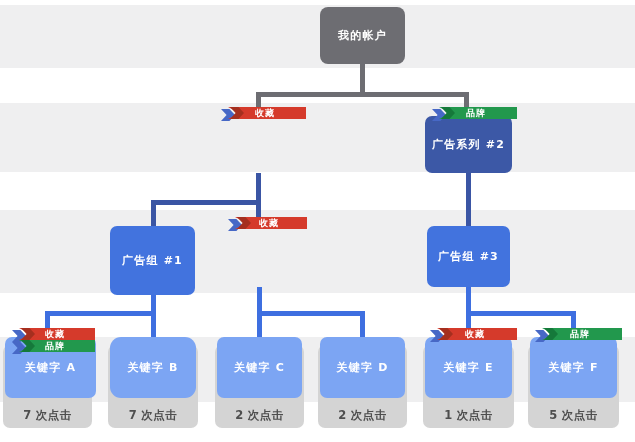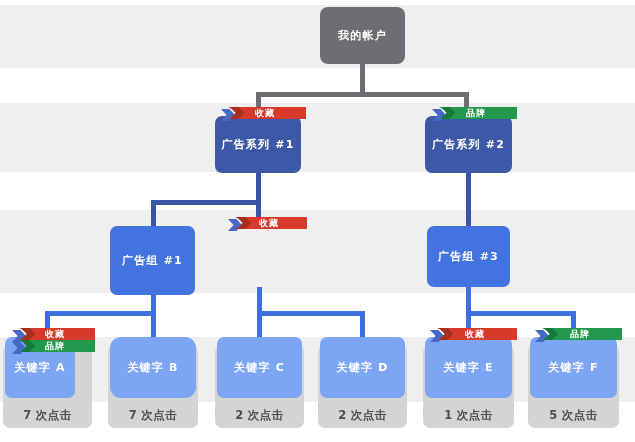--- a/index.html
+++ b/index.html
@@ -85,23 +85,20 @@
       <span class="unit">次点击</span>
     </div>
     <div class="click-card" style="left: 528px; top: 345px; width: 91px; height: 83px; background: rgb(212, 212, 212); z-index: 2;"></div>
     <div class="click-label" style="left: 530px; top: 402px; width: 87px; height: 26px; color: rgb(78, 78, 78); z-index: 3;">
       <span class="cnt">5</span>
       <span class="unit">次点击</span>
     </div>
     <div class="node" style="left: 320px; top: 7px; width: 85px; height: 57px; background: rgb(109, 109, 114); z-index: 4; border-radius: 8px;">
       <span>我的帐户</span>
     </div>
-    <div class="node" style="left: 215px; top: 116px; width: 86px; height: 57px; background: rgb(60, 88, 166); z-index: 4;">
-      <span>广告系列 #1</span>
-    </div>
     <div class="ribbon" style="width: 78px; left: 228px; top: 107px; z-index: 5;">
       <span class="chev chev-blue" style="background: rgb(71, 104, 198);"></span>
       <span class="rbody" style="background: rgb(213, 58, 43);">收藏</span>
       <span class="chev chev-dark" style="background: rgb(165, 47, 31);"></span>
     </div>
     <div class="node" style="left: 425px; top: 116px; width: 87px; height: 57px; background: rgb(60, 88, 166); z-index: 4;">
       <span>广告系列 #2</span>
     </div>
     <div class="ribbon" style="width: 78px; left: 439px; top: 107px; z-index: 5;">
       <span class="chev chev-blue" style="background: rgb(71, 104, 198);"></span>
@@ -112,21 +109,21 @@
       <span>广告组 #1</span>
     </div>
     <div class="ribbon" style="width: 72px; left: 235px; top: 217px; z-index: 5;">
       <span class="chev chev-blue" style="background: rgb(71, 104, 198);"></span>
       <span class="rbody" style="background: rgb(213, 58, 43);">收藏</span>
       <span class="chev chev-dark" style="background: rgb(165, 47, 31);"></span>
     </div>
     <div class="node" style="left: 427px; top: 226px; width: 83px; height: 61px; background: rgb(66, 115, 222); z-index: 4;">
       <span>广告组 #3</span>
     </div>
-    <div class="node" style="left: 5px; top: 337px; width: 70px; height: 61px; background: rgb(124, 165, 243); z-index: 4;">
+    <div class="node" style="left: 5px; top: 337px; width: 91px; height: 61px; background: rgb(124, 165, 243); z-index: 4;">
       <span>关键字 A</span>
     </div>
     <div class="ribbon" style="width: 76px; left: 19px; top: 328px; z-index: 5;">
       <span class="chev chev-blue" style="background: rgb(71, 104, 198);"></span>
       <span class="rbody" style="background: rgb(213, 58, 43);">收藏</span>
       <span class="chev chev-dark" style="background: rgb(165, 47, 31);"></span>
     </div>
     <div class="ribbon" style="width: 76px; left: 19px; top: 340px; z-index: 5;">
       <span class="chev chev-blue" style="background: rgb(71, 104, 198);"></span>
       <span class="rbody" style="background: rgb(34, 152, 77);">品牌</span>

